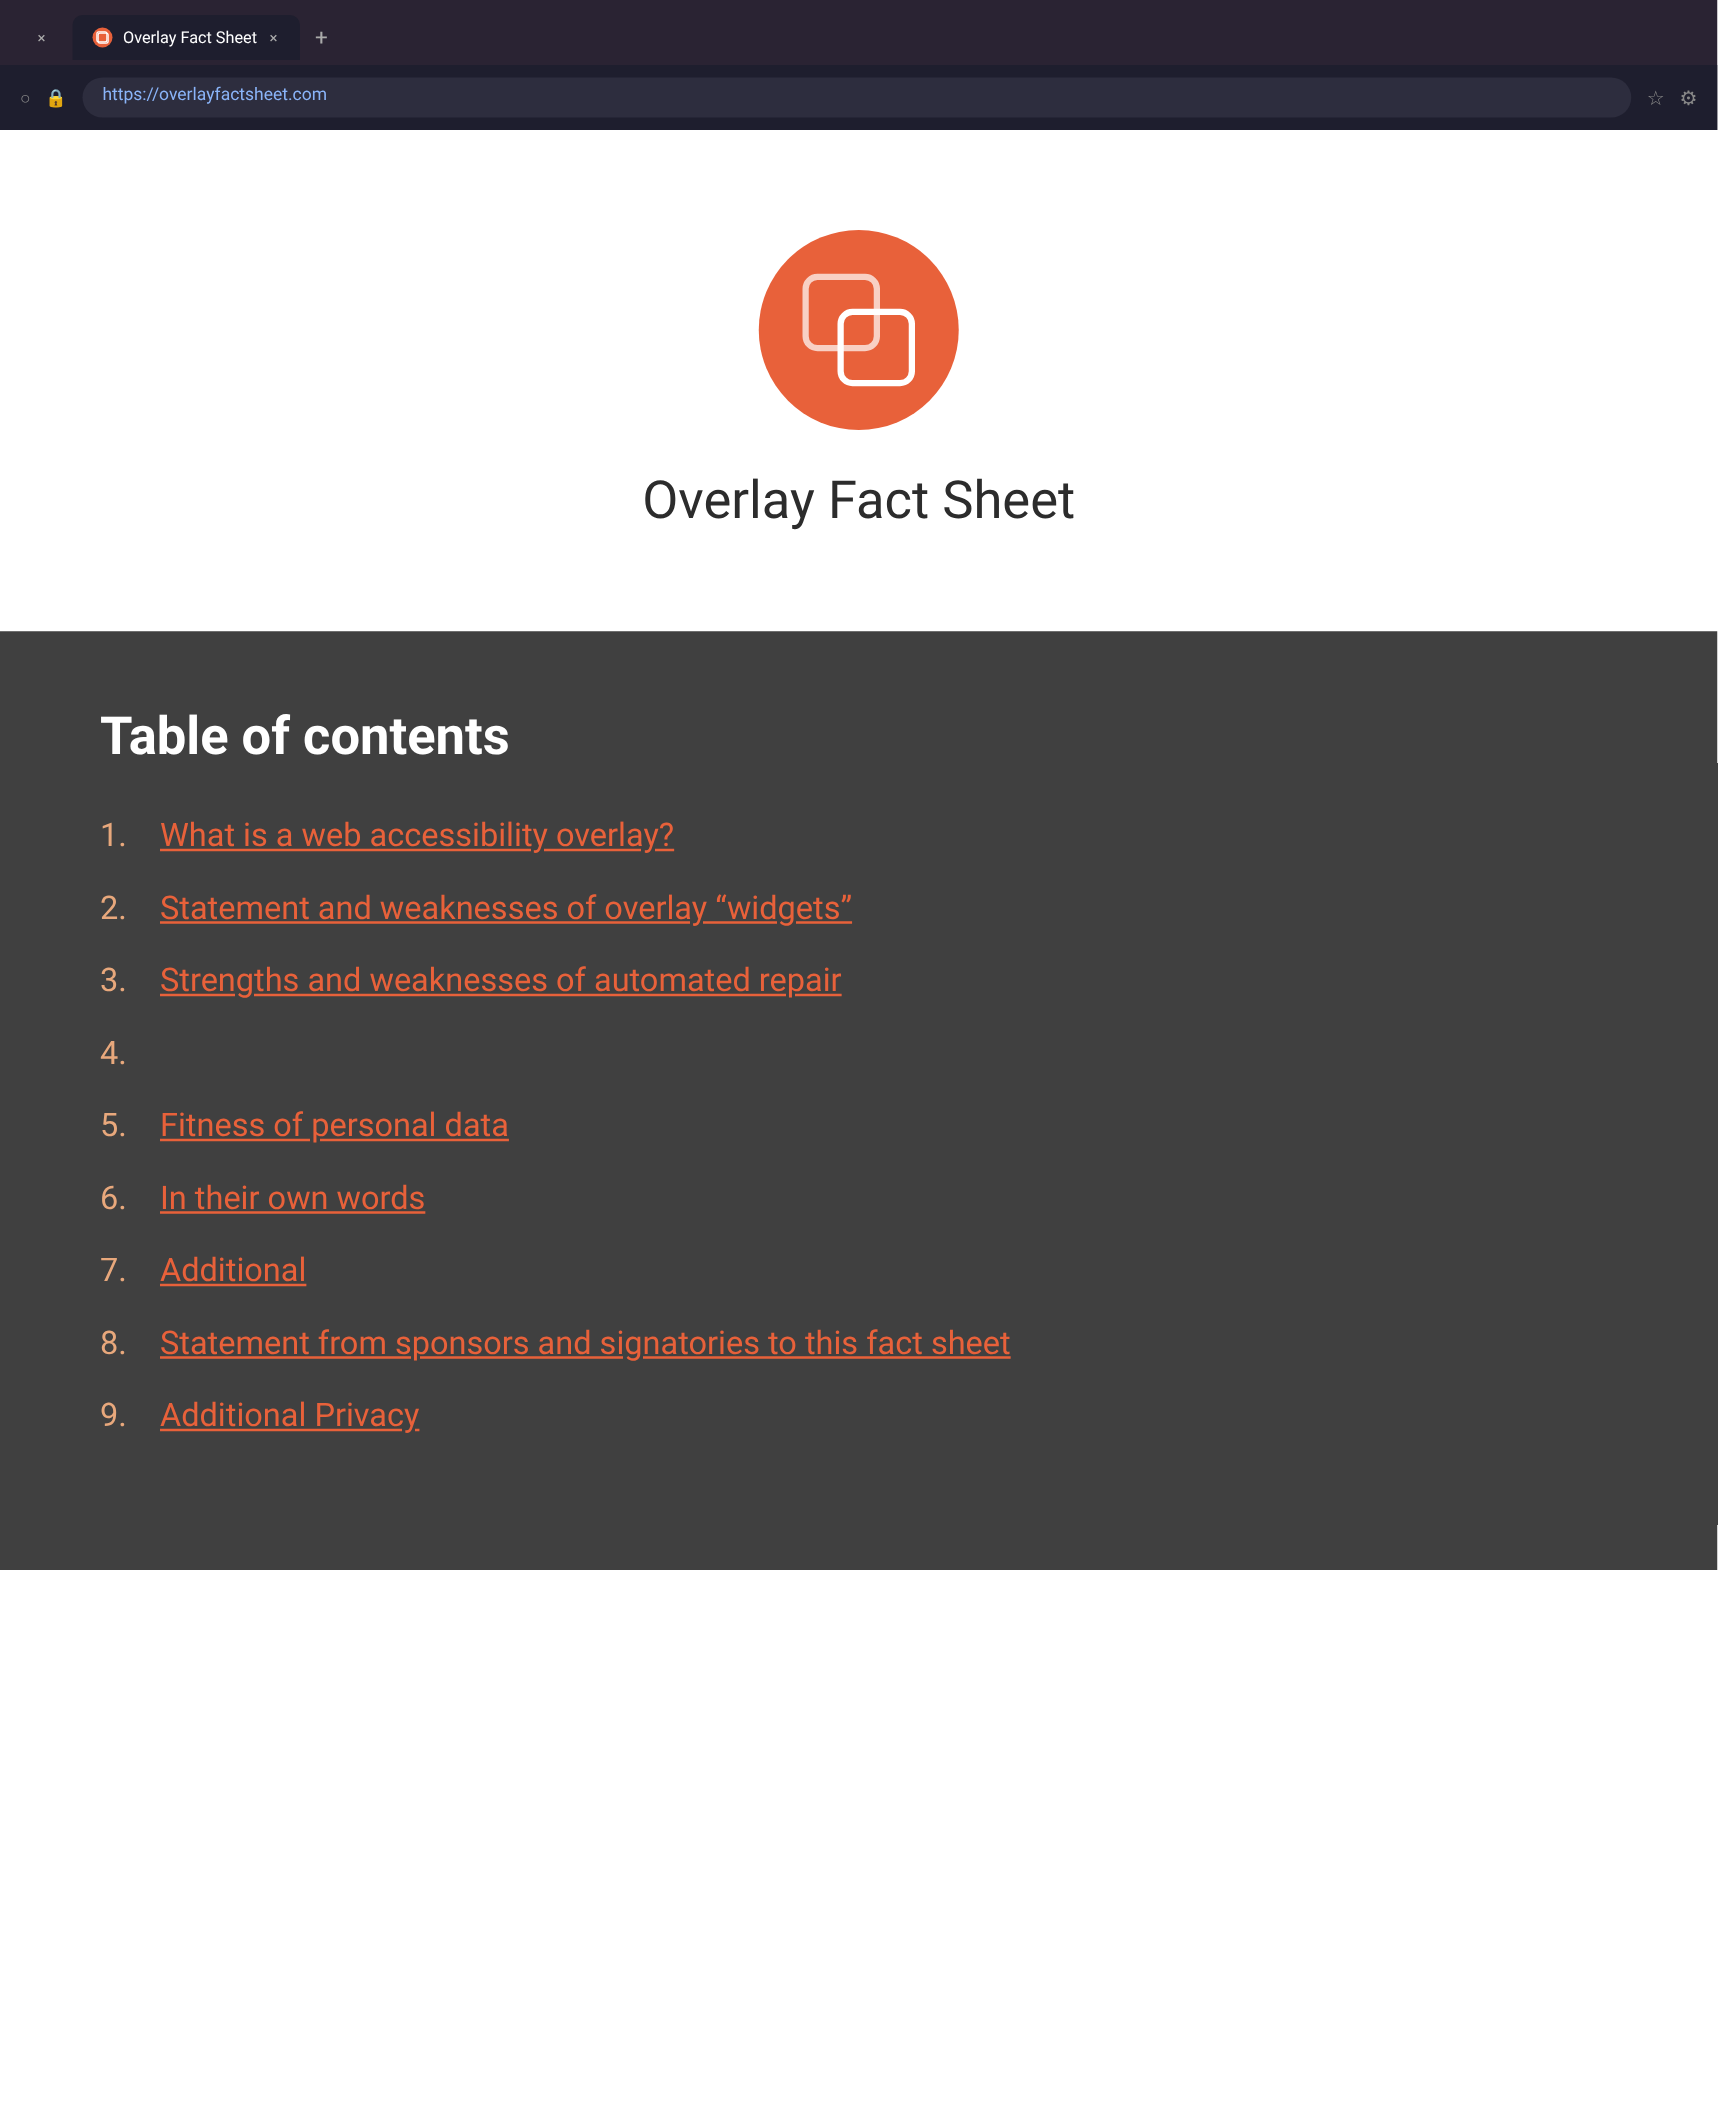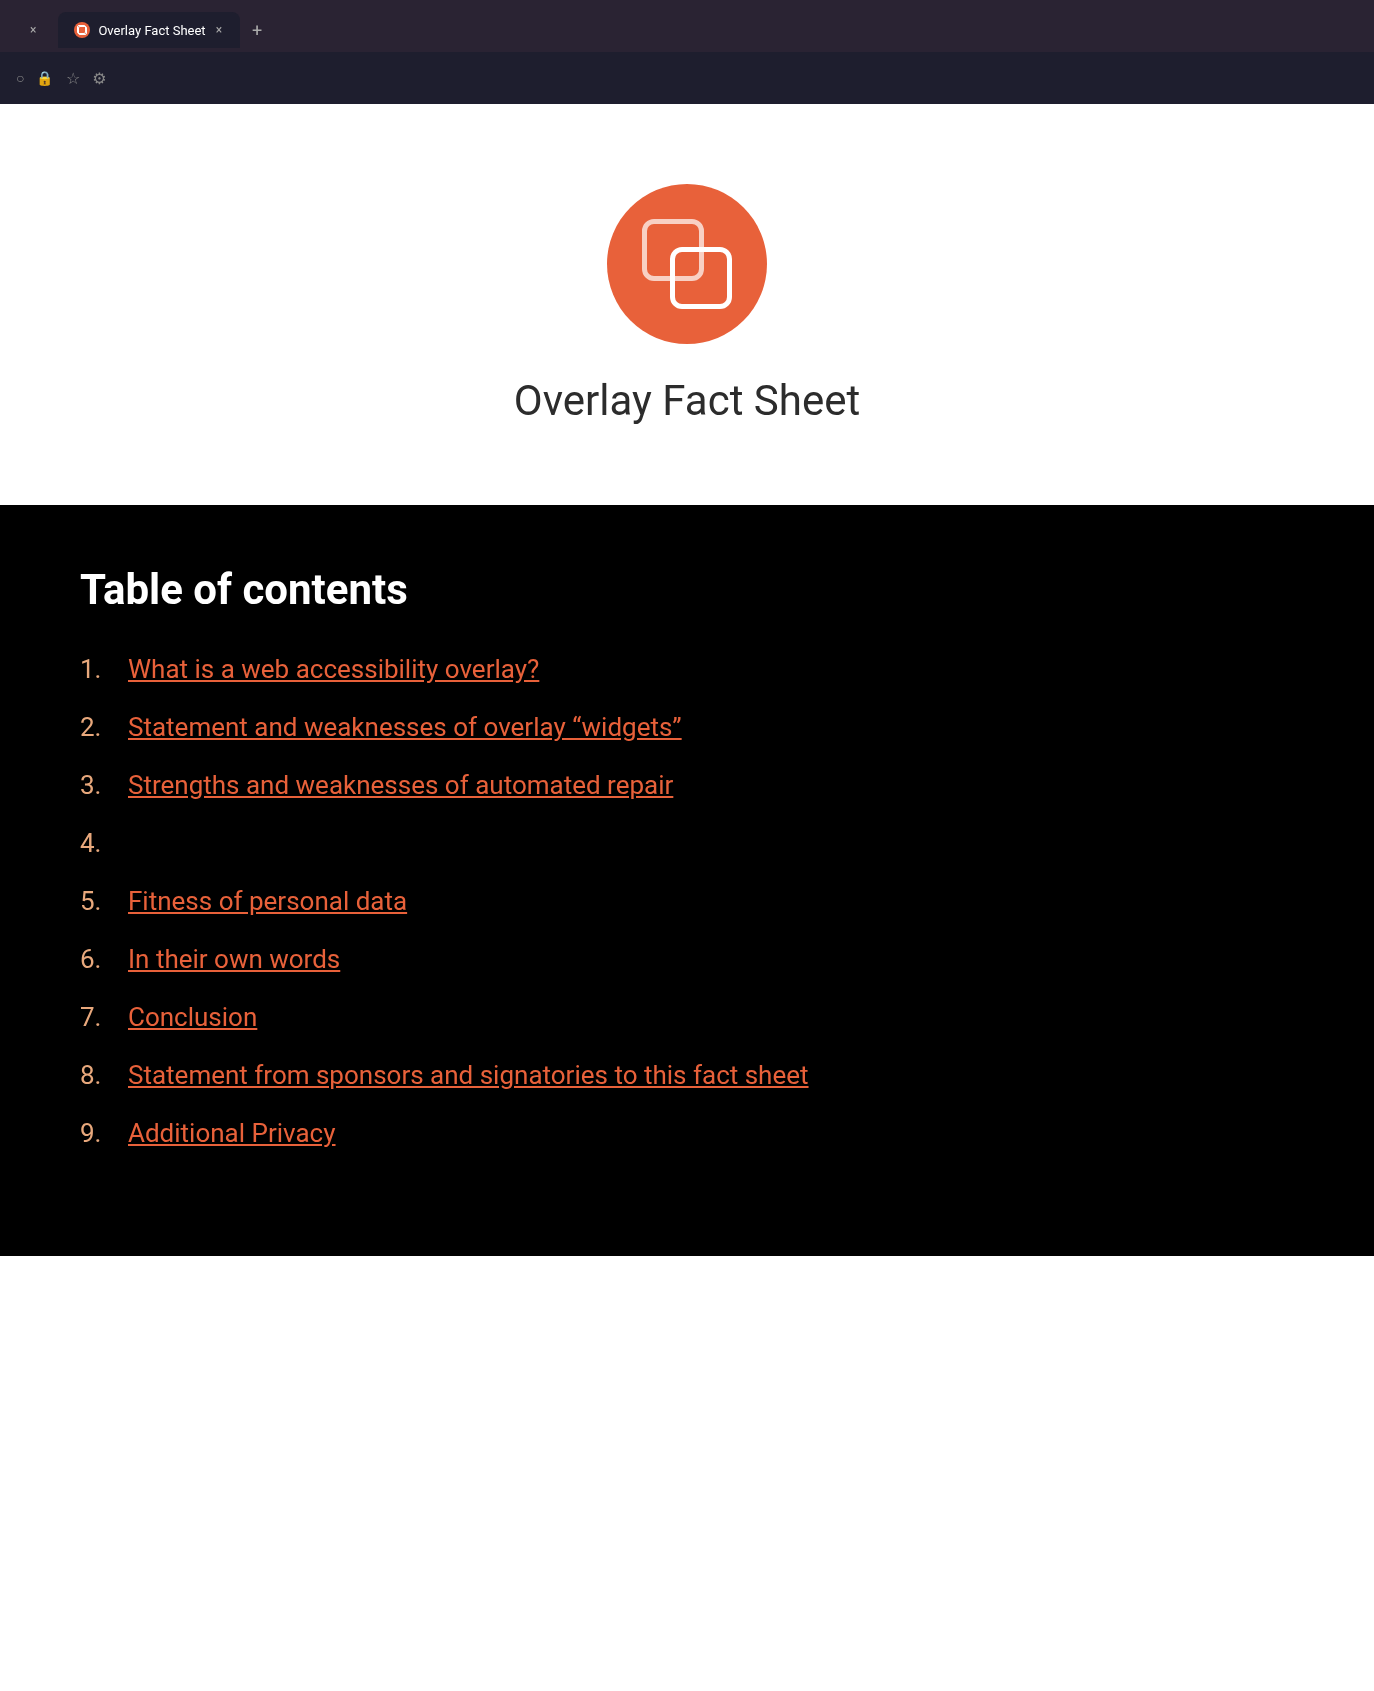--- a/index.html
+++ b/index.html
@@ -186,21 +186,21 @@
 
     .site-title {
       font-size: 42px;
       font-weight: 400;
       color: #2c2c2c;
       letter-spacing: 0;
     }
 
     
     .toc-section {
-      background: #000000;
+      background: #404040;
       padding: 60px 80px 80px 80px;
       flex: 1;
     }
 
     .toc-heading {
       color: #fff;
       font-size: 42px;
       font-weight: 700;
       margin-bottom: 40px;
     }
@@ -249,20 +249,23 @@
       <span>Overlay Fact Sheet</span>
       <span class="tab-close">×</span>
     </div>
 
     <span class="tab-add">+</span>
   </div>
 
   <div class="address-bar">
     <span class="nav-icon">○</span>
     <span class="nav-icon">🔒</span>
+    <div class="url-input">
+      <span>https://overlayfactsheet.com</span>
+    </div>
     <span class="address-right">☆</span>
     <span class="address-right">⚙</span>
   </div>
 </div>
 
 <div class="hero">
   <div class="logo-circle">
     <div class="logo-icon">
       <div class="logo-square-back"></div>
       <div class="logo-square-front"></div>
@@ -292,21 +295,21 @@
       <li>
         <span class="toc-number">5.</span>
         <a class="toc-link" href="#">Fitness of personal data</a>
       </li>
       <li>
         <span class="toc-number">6.</span>
         <a class="toc-link" href="#">In their own words</a>
       </li>
       <li>
         <span class="toc-number">7.</span>
-        <a class="toc-link" href="#">Conclusion</a>
+        <a class="toc-link" href="#">Additional</a>
       </li>
       <li>
         <span class="toc-number">8.</span>
         <a class="toc-link" href="#">Statement from sponsors and signatories to this fact sheet</a>
       </li>
       <li>
         <span class="toc-number">9.</span>
         <a class="toc-link" href="#">Additional Privacy</a>
       </li>
     </ol>

